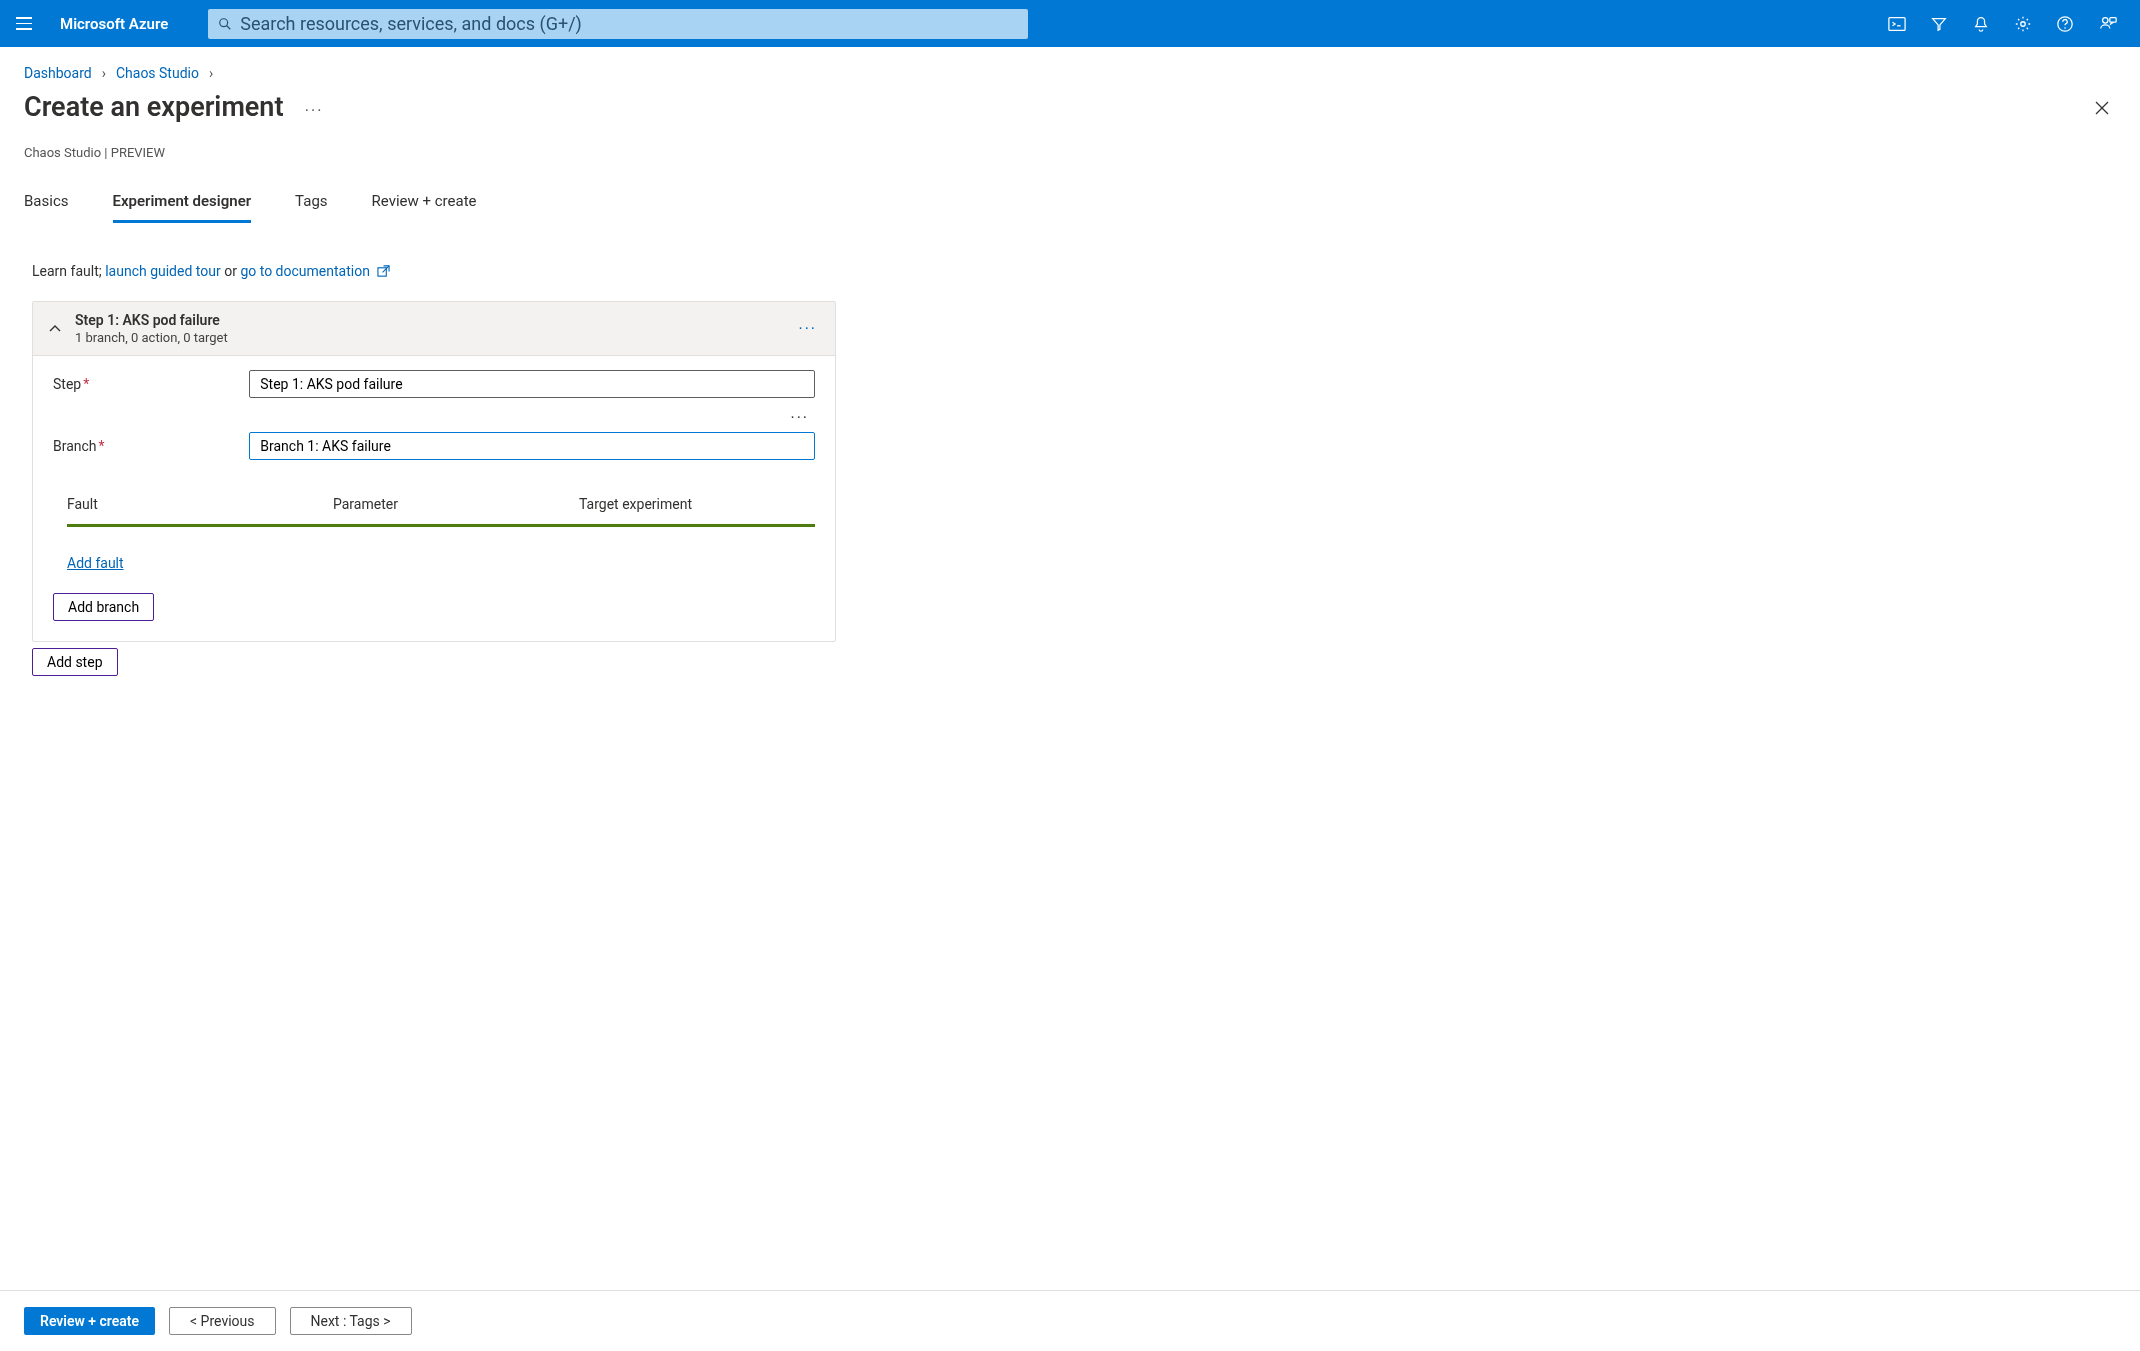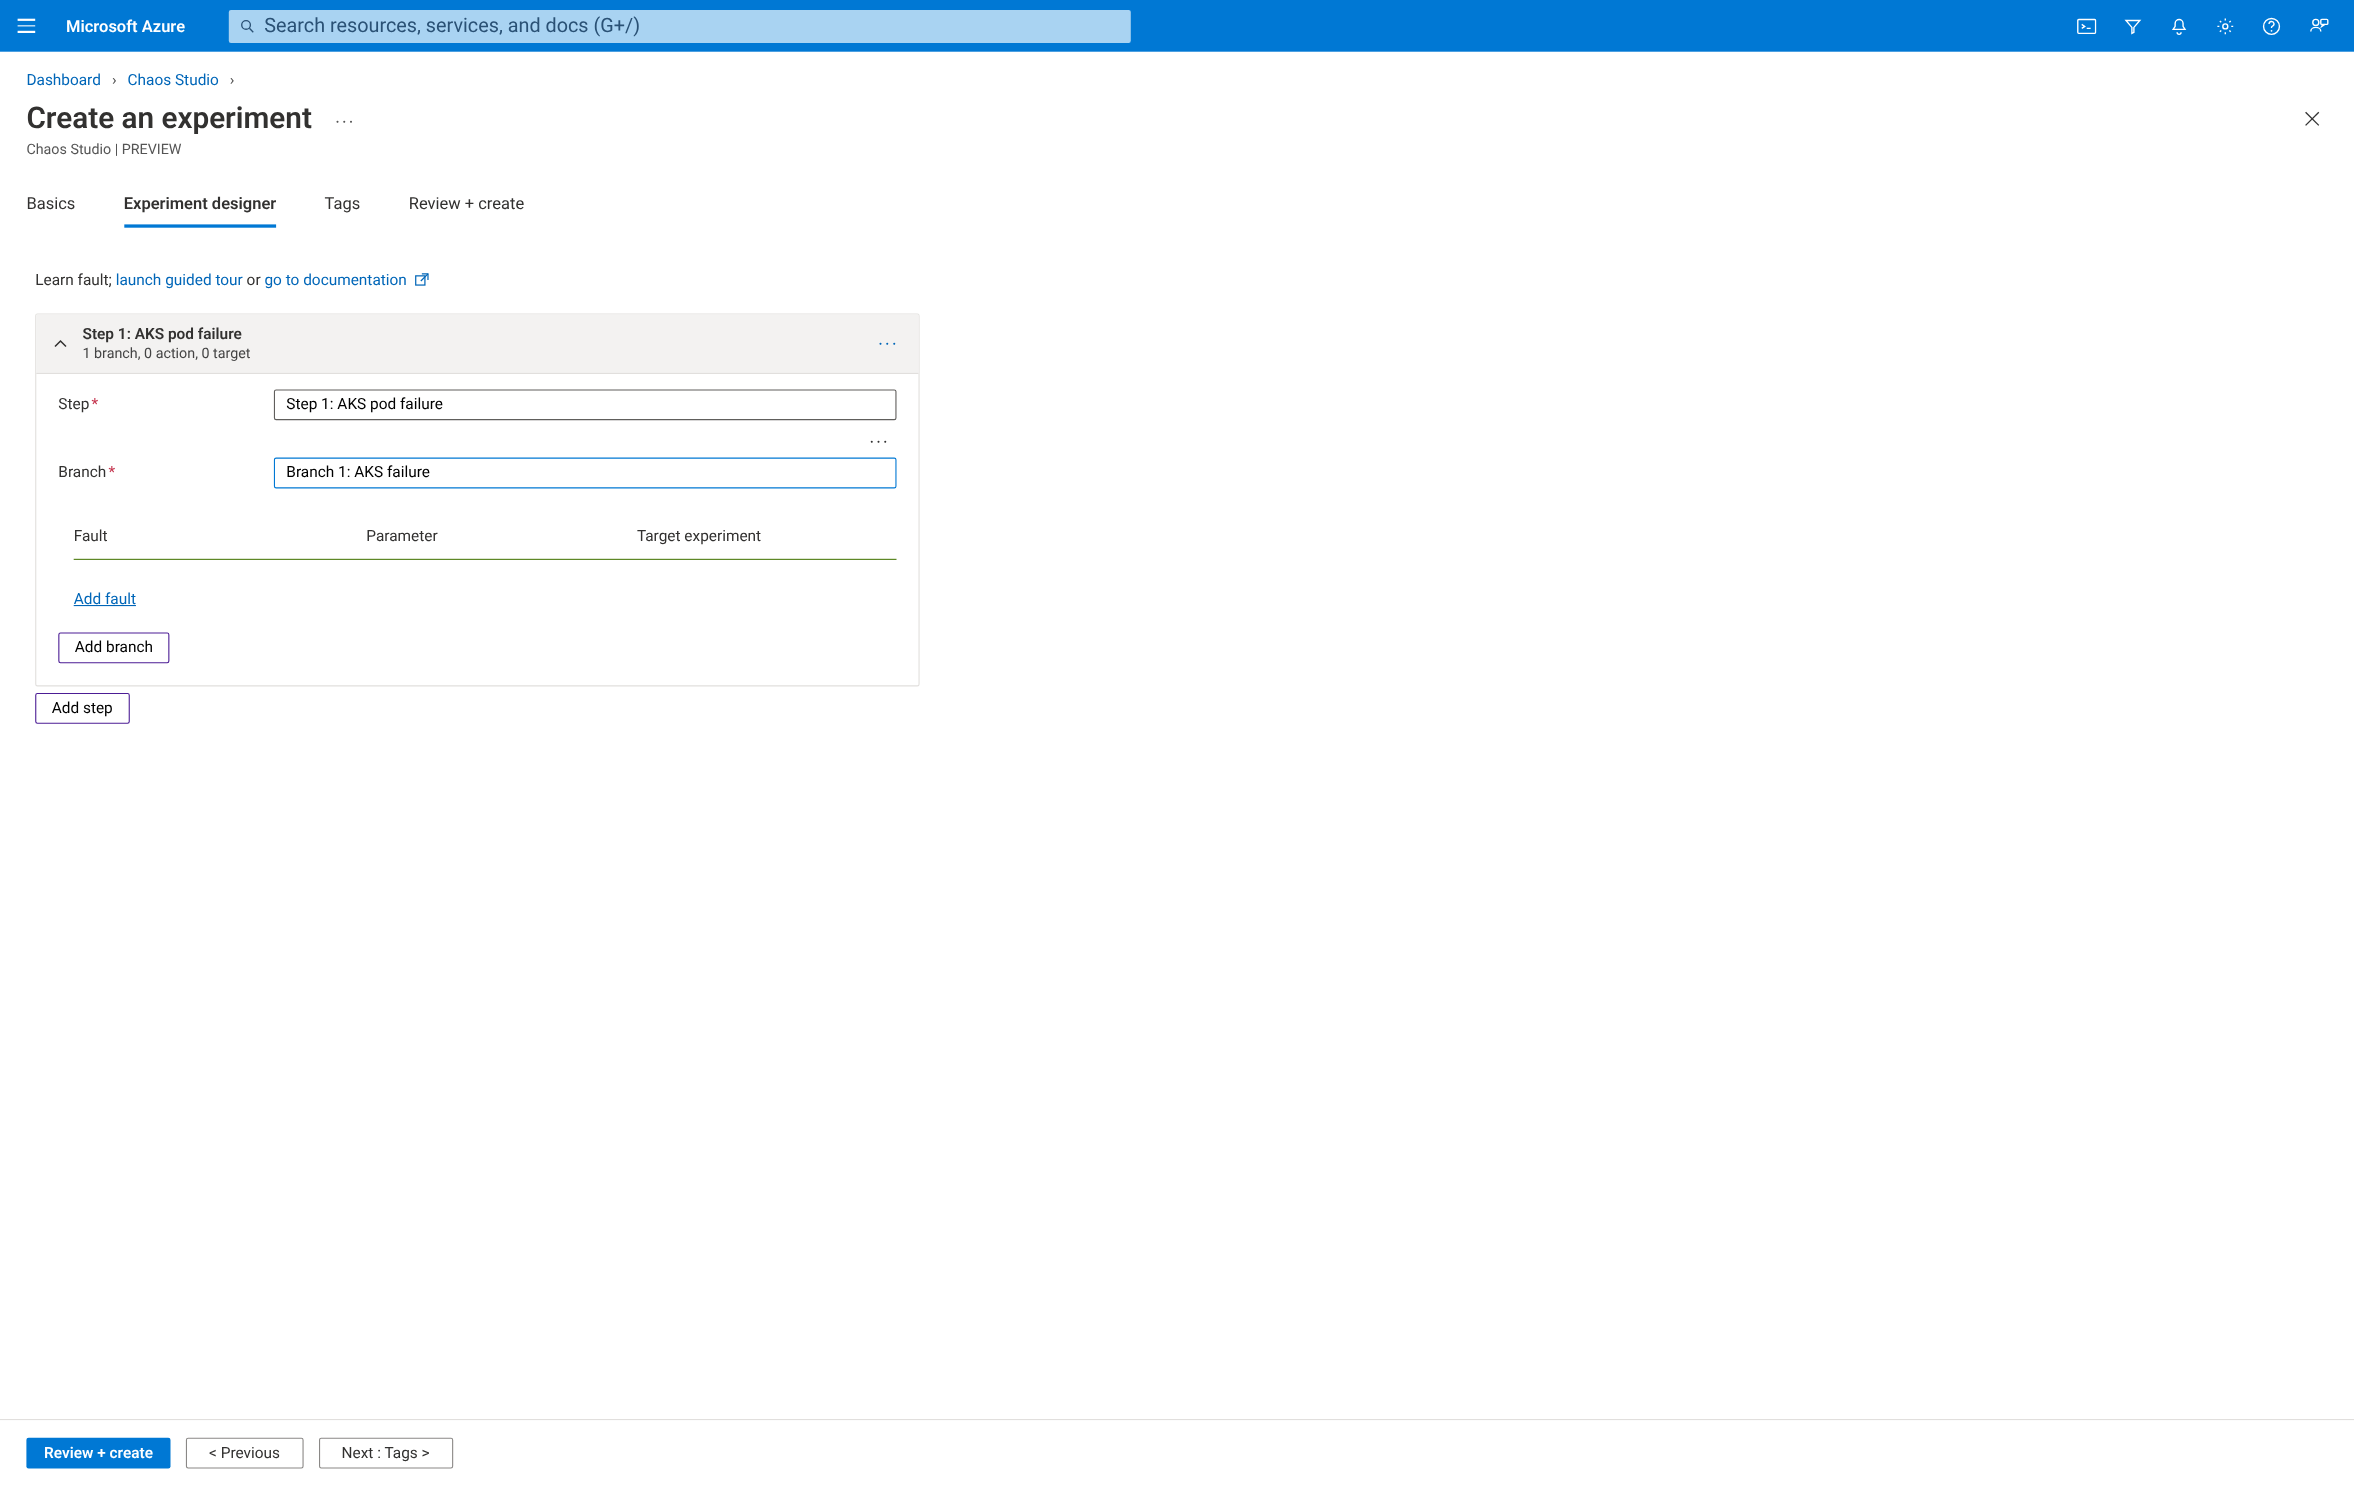--- a/index.html
+++ b/index.html
@@ -78,21 +78,21 @@
   padding: 0 24px;
 }
 .page-header-left { flex: 1; }
 .page-title {
   font-size: 27px;
   font-weight: 600;
   display: inline-block;
   margin-right: 18px;
 }
 .dots { font-size: 16px; color: #555; letter-spacing:2px; cursor:pointer; }
-.page-subtitle { font-size: 13px; color: #555; margin-top: 6px; }
+.page-subtitle { font-size: 13px; color: #555; margin-top: 22px; }
 .close-btn { font-size: 20px; cursor: pointer; color: #333; padding: 6px; }
 
 
 .tabs {
   display: flex;
   gap: 44px;
   padding: 32px 24px 0 24px;
   border-bottom: none;
 }
 .tab {
@@ -148,21 +148,21 @@
   padding: 0 10px;
   font-size: 14px;
   font-family: inherit;
   border-radius: 2px;
 }
 .form-input.focused { border: 1.5px solid #0078d4; outline:none; }
 
 .branch-wrap { margin-top: 34px; }
 
 .fault-table { margin-top: 36px; padding-left:14px; }
-.fault-header { display:flex; font-size:14px; font-weight:400; color:#323130; border-bottom:1px solid #4d7c0f; padding-bottom:12px; }
+.fault-header { display:flex; font-size:14px; font-weight:400; color:#323130; border-bottom:3px solid #4d7c0f; padding-bottom:12px; }
 .fault-header .col1 { width: 266px; }
 .fault-header .col2 { width: 246px; }
 .fault-header .col3 { flex:1; }
 .add-fault { display:inline-block; margin-top: 28px; color:#0066b8; text-decoration:underline; font-size:14px; padding-left:0px; cursor:pointer; }
 
 .add-branch-btn, .add-step-btn {
   margin-top: 22px;
   border: 1px solid #4c1d95;
   background:#fff;
   padding: 5px 14px;

